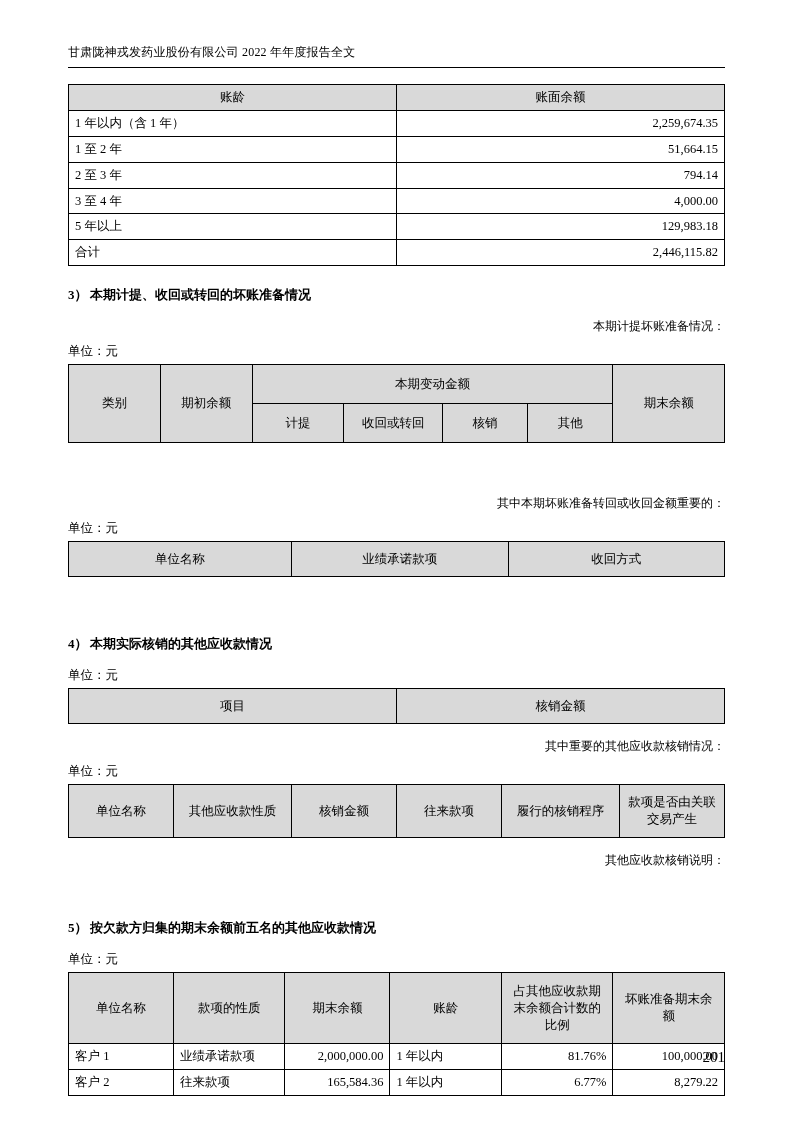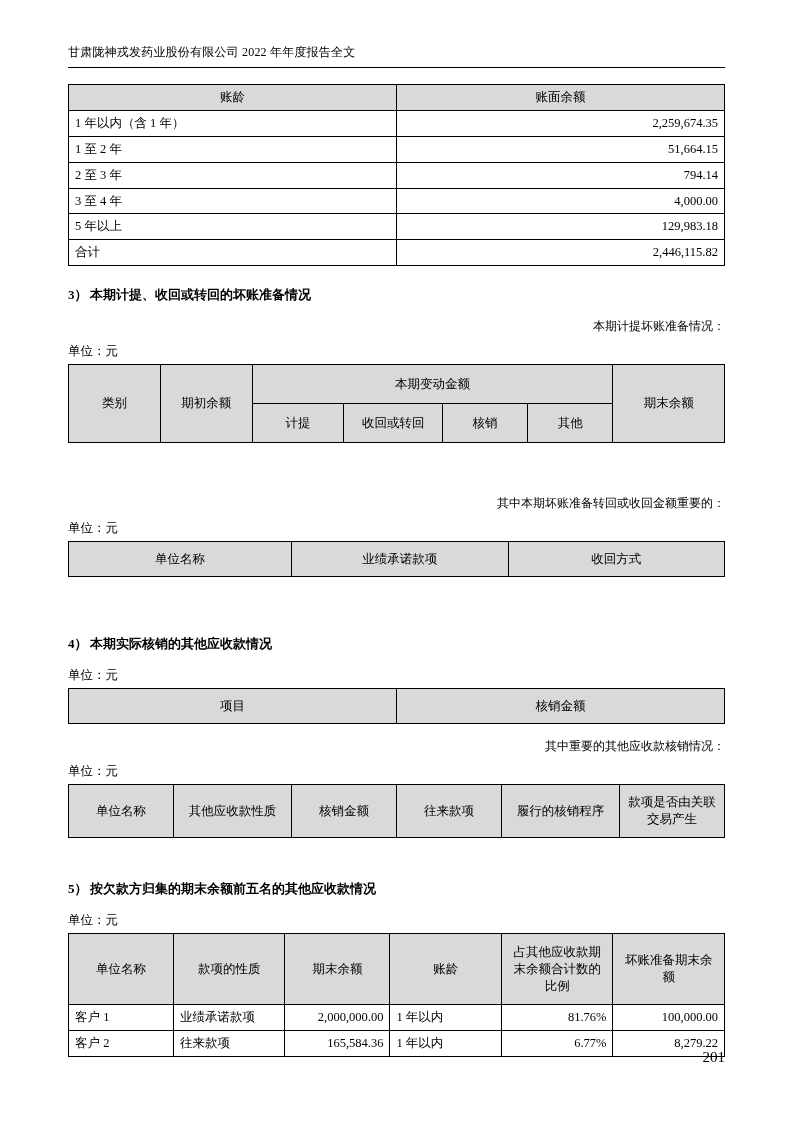--- a/index.html
+++ b/index.html
@@ -230,20 +230,21 @@
         <td class="hdr-cell" style="height:44px">单位名称</td>
         <td class="hdr-cell">其他应收款性质</td>
         <td class="hdr-cell">核销金额</td>
         <td class="hdr-cell">往来款项</td>
         <td class="hdr-cell">履行的核销程序</td>
         <td class="hdr-cell">款项是否由关联交易产生</td>
       </tr>
     </tbody>
   </table>
 
+  <div class="para">其他应收款核销说明：</div>
 
   <div class="spacer-md"></div>
 
   <div class="section-title">
     <span class="lbl">5）</span>
     <span>按欠款方归集的期末余额前五名的其他应收款情况</span>
   </div>
 
   <div class="unit">单位：元</div>
 

